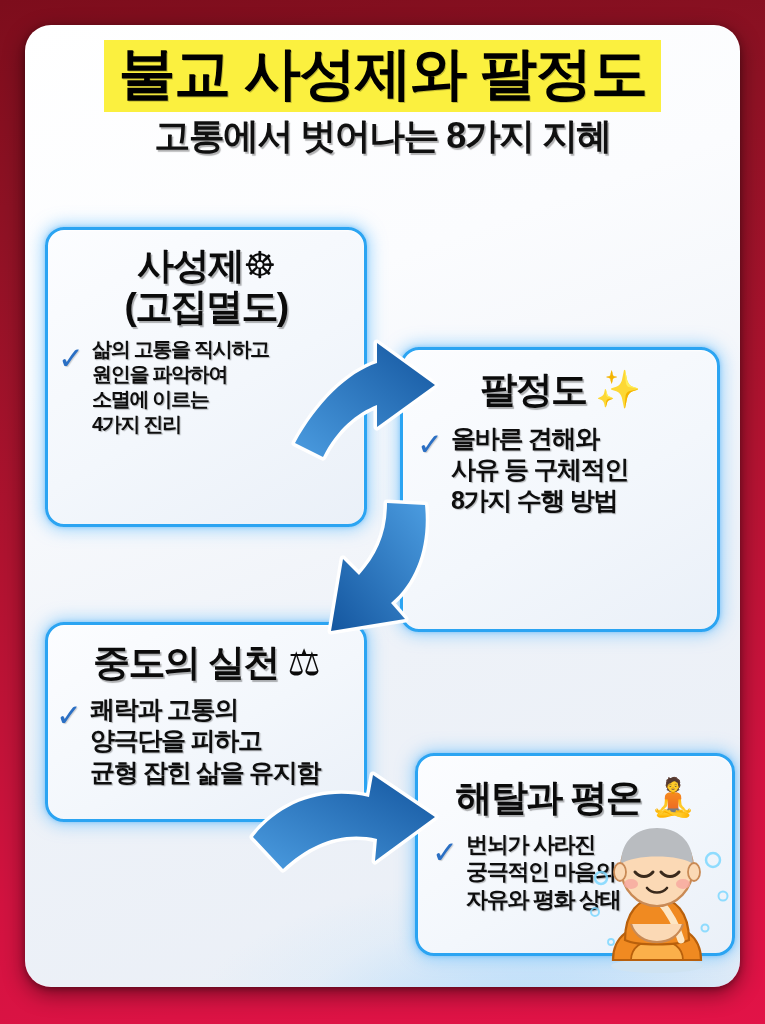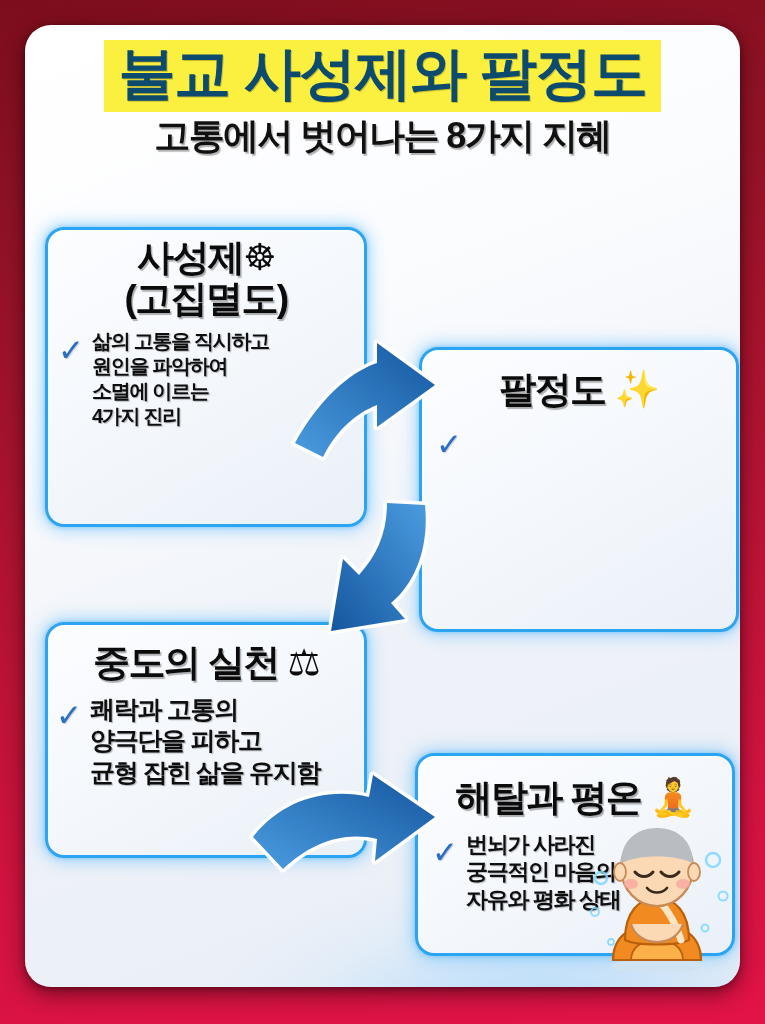--- a/index.html
+++ b/index.html
@@ -23,21 +23,21 @@
     background:radial-gradient(ellipse 62% 100% at 72% 118%,rgba(130,200,255,.55),rgba(190,225,250,.18) 55%,rgba(255,255,255,0) 78%);
     pointer-events:none;
   }
 
   
   #header{position:absolute;left:0;top:0;width:715px;text-align:center;}
   #title-wrap{margin-top:15px;}
   .hl{
     display:inline-block;background:#fbf03f;
     padding:2px 14px 6px 14px;
-    font-size:57px;font-weight:bold;color:#0c4a6e;
+    font-size:57px;font-weight:bold;color:#000000;
     letter-spacing:-1.5px;line-height:1.12;
     text-shadow:1px 1px 0 rgba(0,0,0,.22);
   }
   #subtitle{
     font-size:36px;font-weight:bold;color:#101010;
     letter-spacing:-1.6px;
     text-shadow:1.5px 1.5px 1px rgba(0,0,0,.3);
   }
 
   
@@ -61,30 +61,30 @@
     line-height:1;margin-top:6px;
     text-shadow:1px 1px 1px rgba(0,0,0,.18);
   }
   .body-text{
     font-weight:bold;color:#0e0e0e;letter-spacing:-1.3px;
     text-shadow:1.2px 1.2px 1px rgba(0,0,0,.26);
   }
 
   
   #card1{left:20px;top:202px;width:322px;height:300px;}
-  #card1 .card-title{font-size:37px;padding-top:8px;}
+  #card1 .card-title{font-size:37px;padding-top:16px;}
   #card1 .body-row{padding:10px 0 0 10px;}
   #card1 .body-text{font-size:20px;line-height:1.24;margin-left:8px;}
 
-  #card2{left:394px;top:322px;width:320px;height:285px;}
+  #card2{left:375px;top:322px;width:320px;height:285px;}
   #card2 .card-title{font-size:37px;padding-top:20px;}
   #card2 .body-row{padding:12px 0 0 14px;}
   #card2 .body-text{font-size:25px;line-height:1.25;margin-left:8px;}
 
-  #card3{left:20px;top:597px;width:322px;height:236px;}
+  #card3{left:20px;top:597px;width:322px;height:200px;}
   #card3 .card-title{font-size:37px;padding-top:18px;}
   #card3 .body-row{padding:10px 0 0 8px;}
   #card3 .body-text{font-size:25px;line-height:1.26;margin-left:8px;}
 
   #card4{left:390px;top:728px;width:320px;height:203px;}
   #card4 .card-title{font-size:37px;padding-top:22px;}
   #card4 .body-row{padding:12px 0 0 14px;}
   #card4 .body-text{font-size:22px;line-height:1.25;margin-left:8px;}
 
   
@@ -154,20 +154,21 @@
     </div>
   </div>
 
   <div class="card" id="card2">
     <div class="card-title">
       <span>팔정도</span>
       <span class="emj">✨</span><br>
     </div>
     <div class="body-row">
       <span class="check">✓</span>
+      <span class="body-text">올바른 견해와<br>사유 등 구체적인<br>8가지 수행 방법</span>
     </div>
   </div>
 
   <div class="card" id="card3">
     <div class="card-title">
       <span>중도의 실천</span>
       <span class="emj">⚖</span>
     </div>
     <div class="body-row">
       <span class="check">✓</span>

